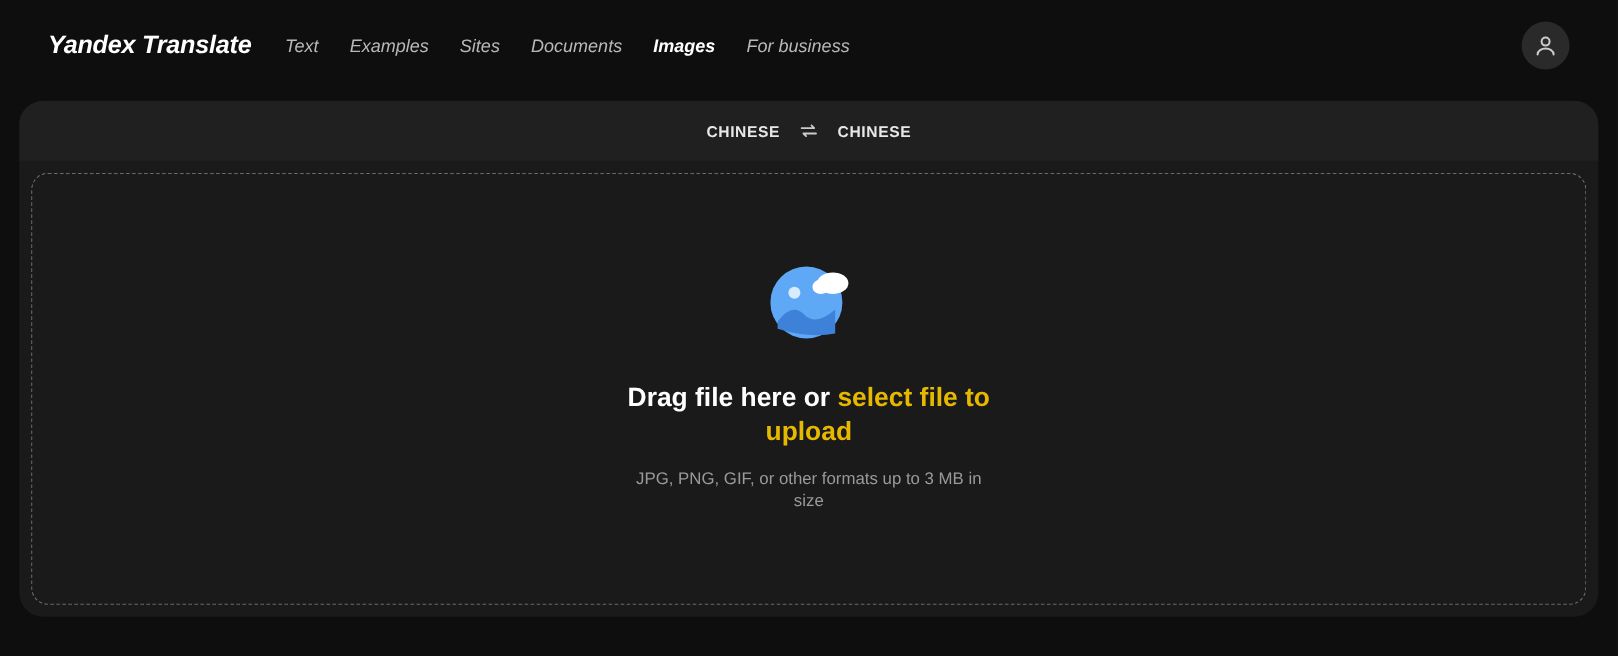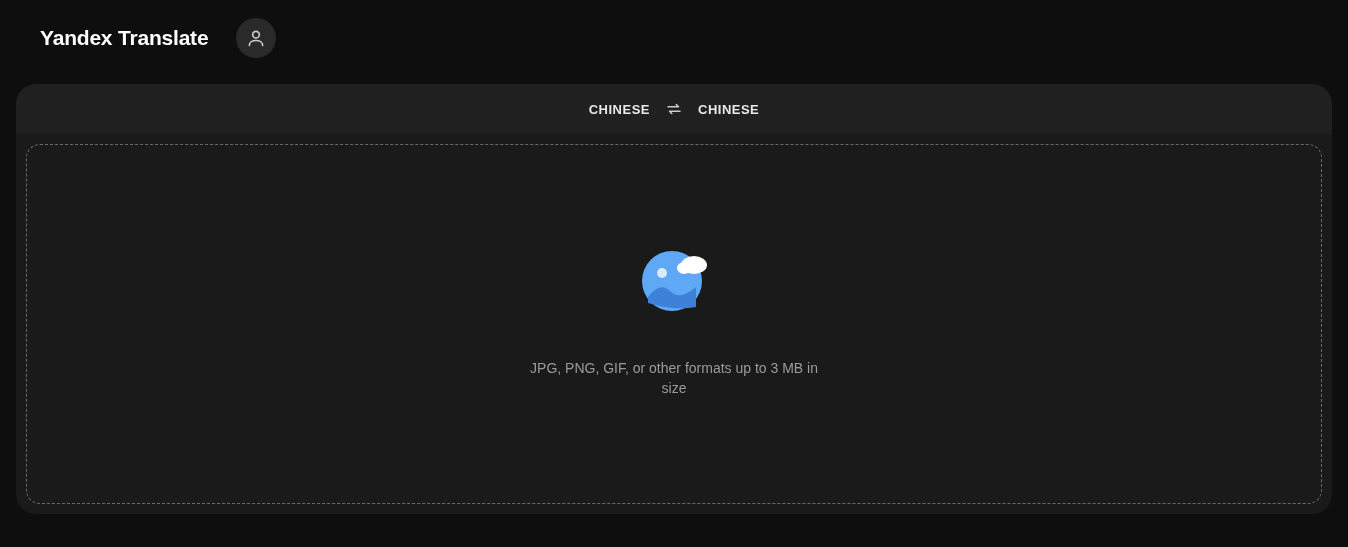--- a/index.html
+++ b/index.html
@@ -8,20 +8,21 @@
     color: #fff;
     font-family: -apple-system, BlinkMacSystemFont, "Segoe UI", Arial, sans-serif;
     width: 1348px;
     height: 547px;
     overflow: hidden;
   }
   .header {
     display: flex;
     align-items: center;
     padding: 18px 40px 18px 40px;
+    font-style: italic;
   }
   .logo {
     font-size: 21px;
     font-weight: 700;
     color: #fff;
     margin-right: 28px;
     letter-spacing: -0.2px;
   }
   .nav {
     display: flex;
@@ -123,20 +124,28 @@
   }
   .url-input::placeholder {
     color: #7a7a7a;
   }
 </style>
 </head>
 <body>
 
 <div class="header">
   <div class="logo">Yandex Translate</div>
+  <nav class="nav">
+    <span class="nav-item">Text</span>
+    <span class="nav-item">Examples</span>
+    <span class="nav-item">Sites</span>
+    <span class="nav-item">Documents</span>
+    <span class="nav-item active">Images</span>
+    <span class="nav-item">For business</span>
+  </nav>
   <div class="avatar-btn">
     <svg width="20" height="20" viewBox="0 0 24 24" fill="none" stroke="#ccc" stroke-width="2" stroke-linecap="round" stroke-linejoin="round">
       <circle cx="12" cy="8" r="4"></circle>
       <path d="M4 21c0-4 4-6 8-6s8 2 8 6"></path>
     </svg>
   </div>
 </div>
 
 <div class="main-panel">
   <div class="lang-bar">
@@ -154,16 +163,19 @@
     <div class="dropzone">
       <div class="illus">
         <svg width="72" height="64" viewBox="0 0 72 64">
           <circle cx="34" cy="32" r="30" fill="#5fa8f5"></circle>
           <circle cx="24" cy="24" r="5" fill="#d8ecff"></circle>
           <path d="M10 48 Q22 32 32 42 Q42 52 58 38 L58 58 Q36 62 10 54 Z" fill="#3d82d8"></path>
           <ellipse cx="56" cy="16" rx="13" ry="9" fill="#fff"></ellipse>
           <ellipse cx="46" cy="19" rx="7" ry="6" fill="#fff"></ellipse>
         </svg>
       </div>
+      <div class="drag-text">
+        <span>Drag file here or </span><span class="select-link">select file to upload</span>
+      </div>
       <div class="hint">JPG, PNG, GIF, or other formats up to 3 MB in size</div>
     </div>
   </div>
 </div>
 
 </body></html>

